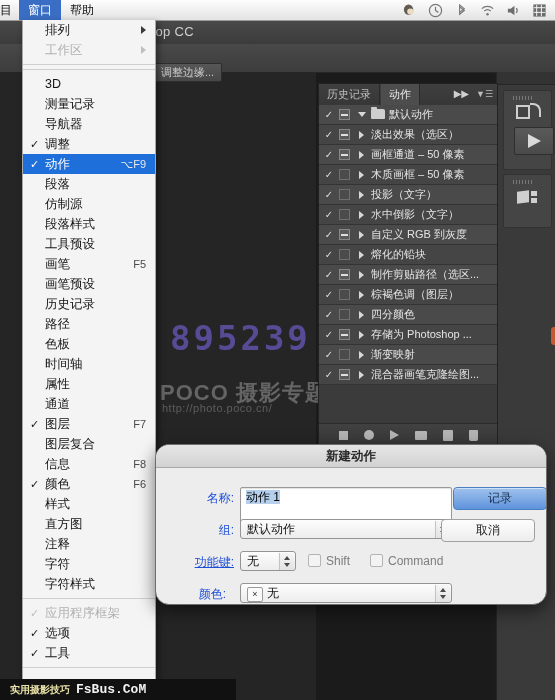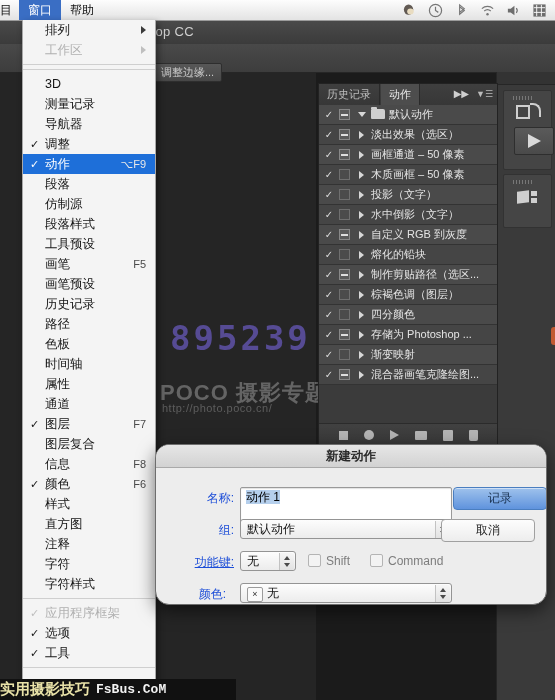--- a/index.html
+++ b/index.html
@@ -71,21 +71,21 @@
     letter-spacing:1px;
   }
   .wm-url{
     position:absolute;left:162px;top:402px;
     font-size:11px;color:#8a8a8a;opacity:.55;letter-spacing:.5px;
   }
   .wm-bottom{
     position:absolute;left:0;bottom:0;height:21px;width:236px;
     background:#111;display:flex;align-items:center;
   }
-  .wm-b1{color:#e9e2a8;font-size:15px;font-weight:bold;padding-left:0;}
+  .wm-b1{color:#e9e2a8;font-size:10px;font-weight:bold;padding-left:10px;}
   .wm-b2{color:#f2f2f2;font-size:13px;font-weight:bold;padding-left:6px;font-family:Liberation Mono, monospace;}
 
   
   .menu-pop{
     position:absolute;left:22px;top:20px;width:132px;height:672px;
     background:#f4f4f4;border:1px solid #a8a8a8;border-top:none;
     box-shadow:2px 3px 7px rgba(0,0,0,.45);
     overflow:hidden;
   }
   .mrow{

